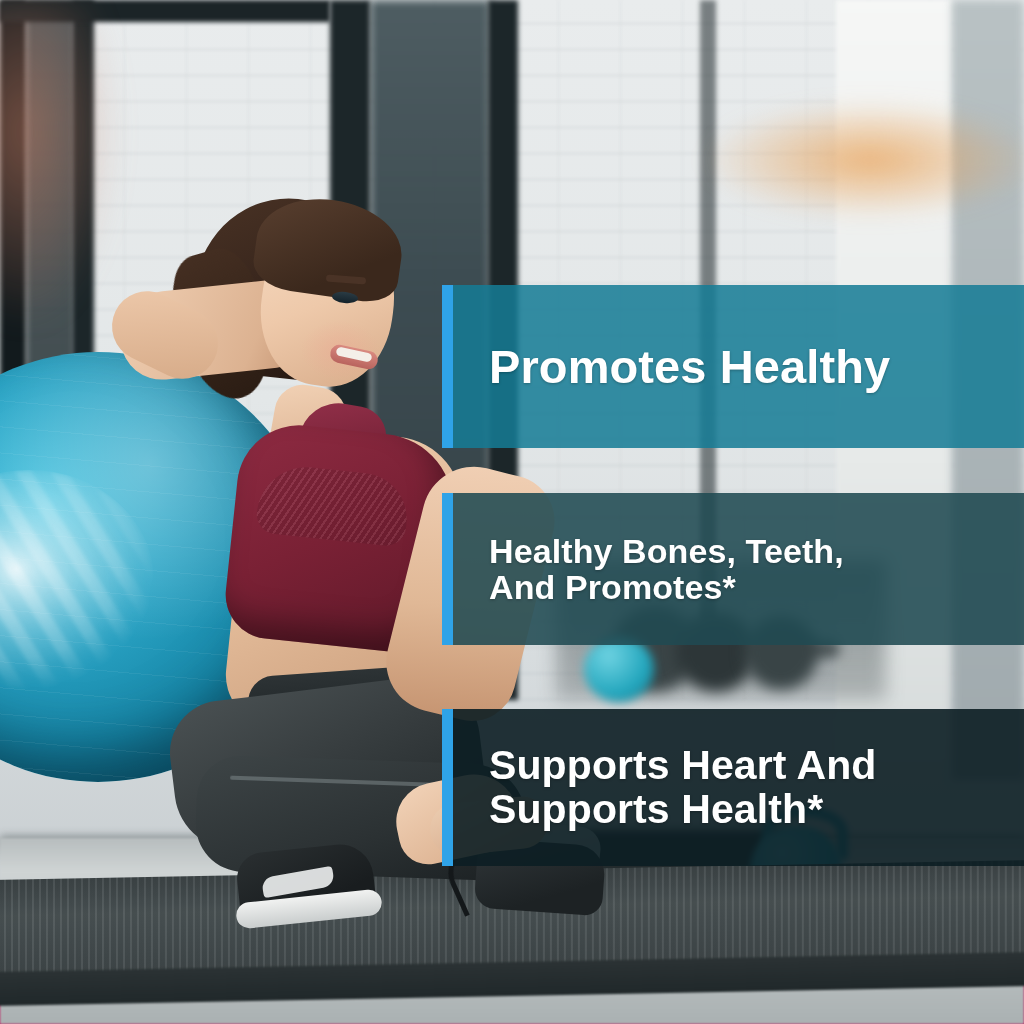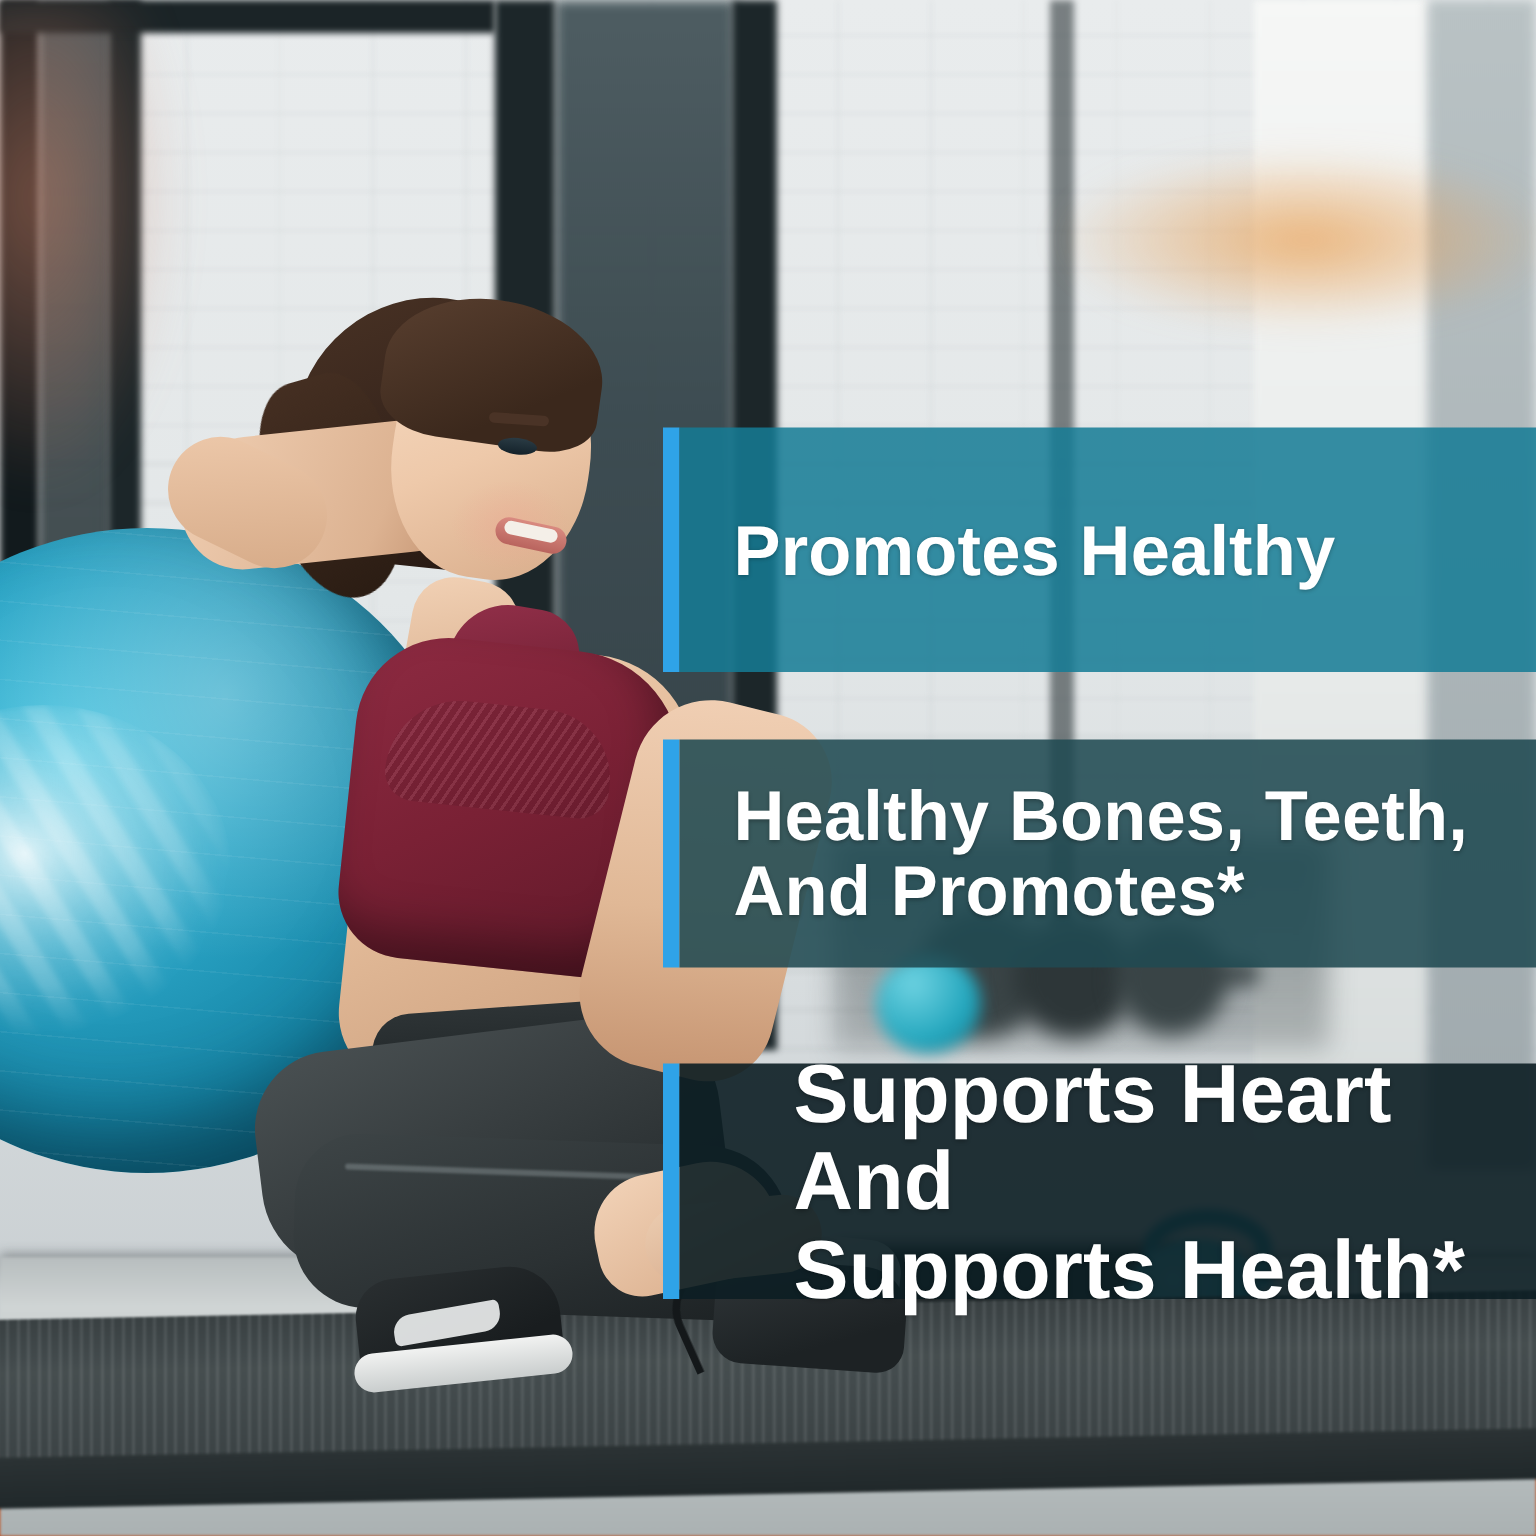--- a/index.html
+++ b/index.html
@@ -1,19 +1,19 @@
 <!DOCTYPE html>
 <html><head>
 <meta charset="utf-8">
 <style>
   html,body{margin:0;padding:0;background:#000;}
   #stage{
     position:relative;width:1024px;height:1024px;overflow:hidden;
     font-family:"Liberation Sans", sans-serif;
-    background:#c2410c;
+    background:#be185d;
   }
 
   
   .photo{position:absolute;inset:0;overflow:hidden;}
 
   
   .wall{
     position:absolute;left:0;top:0;width:1024px;height:890px;
     background:
       linear-gradient(180deg,#e9eced 0%,#e3e7e8 45%,#d8dddf 72%,#c8ced1 100%);
@@ -307,26 +307,26 @@
   }
 
   #panel1{left:442px;top:285px;width:582px;height:163px;}
   #panel1 .accent{background:#2fa3e8;}
   #panel1 .panel-body{background:rgba(21,124,149,.86);}
   #panel1 .panel-text{font-size:47px;}
 
   #panel2{left:442px;top:493px;width:582px;height:152px;}
   #panel2 .accent{background:#2fa3e8;}
   #panel2 .panel-body{background:rgba(32,74,82,.88);}
-  #panel2 .panel-text{font-size:47px;}
+  #panel2 .panel-text{font-size:34px;}
 
   #panel3{left:442px;top:709px;width:582px;height:157px;}
   #panel3 .accent{background:#2fa3e8;}
   #panel3 .panel-body{background:rgba(12,30,35,.90);}
-  #panel3 .panel-text{font-size:55px;margin-left:40px;}
+  #panel3 .panel-text{font-size:41px;}
 
   
   #disclaimer{
     position:absolute;left:118px;top:950px;width:788px;height:62px;
     background:rgba(243,246,246,.82);
     border:1.5px solid #5d6669;
     display:flex;flex-direction:column;align-items:center;justify-content:center;
     box-sizing:border-box;
   }
   .disc-line{

